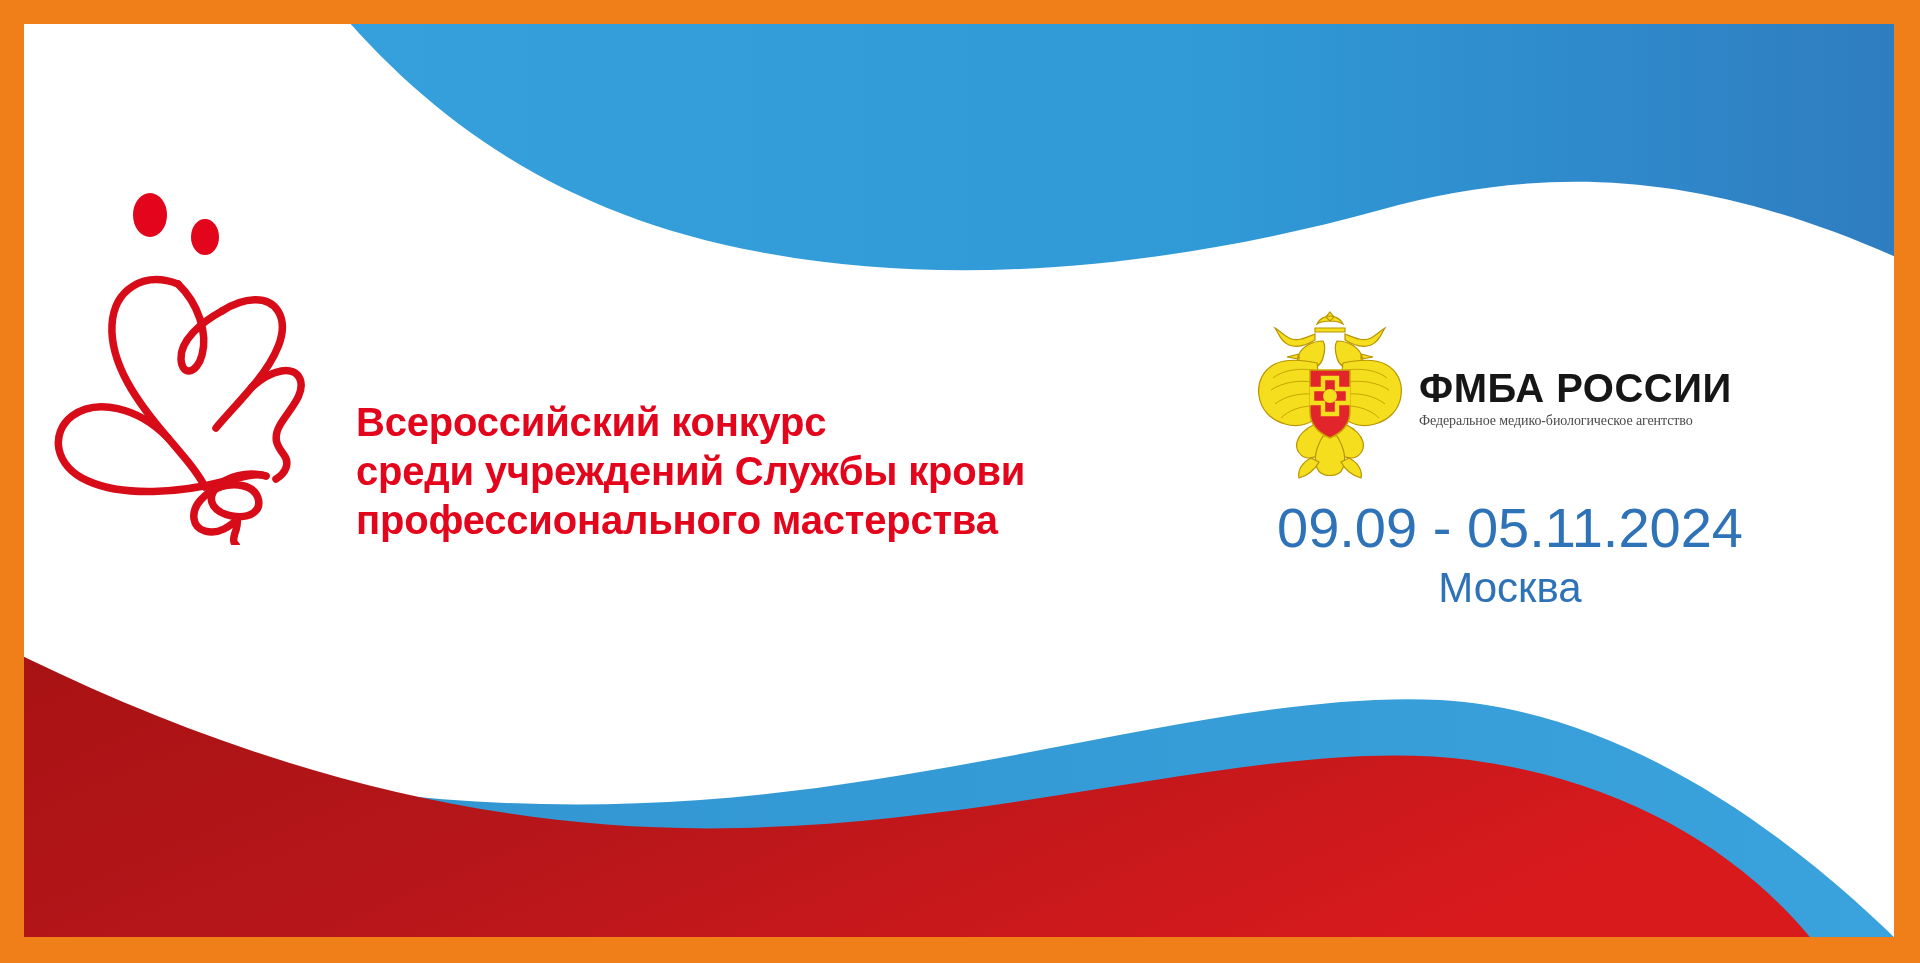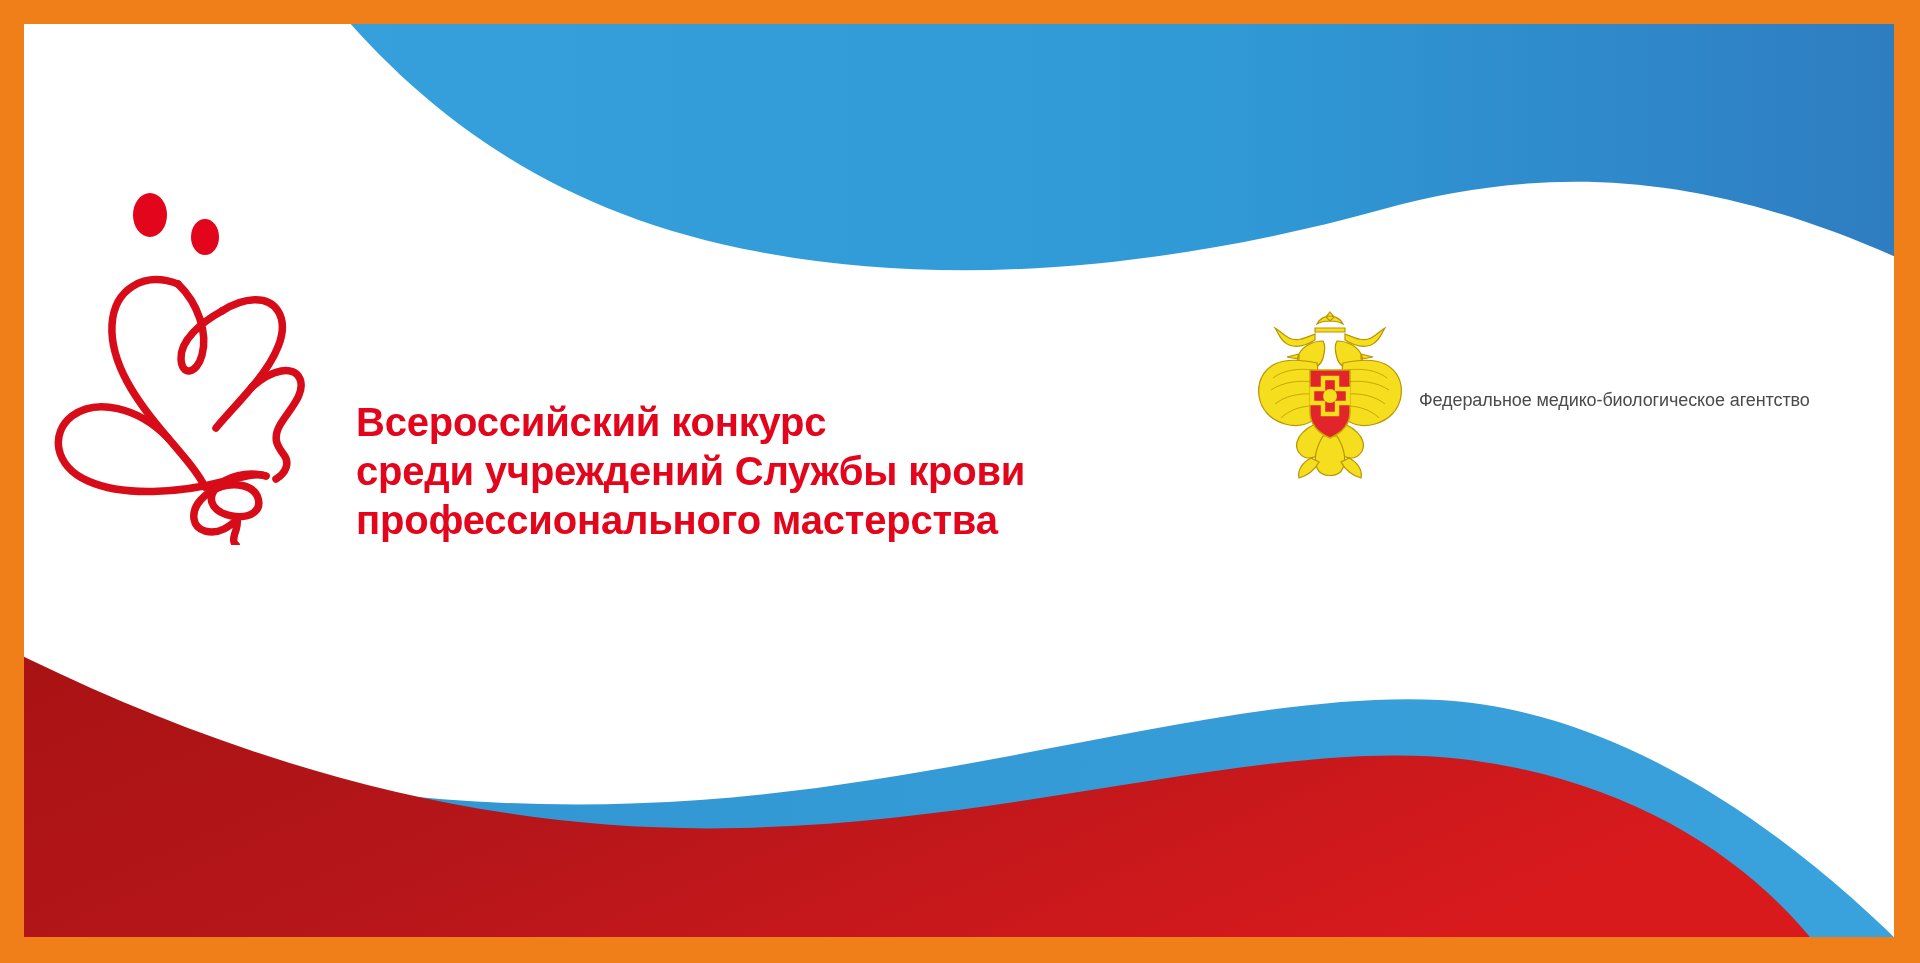--- a/index.html
+++ b/index.html
@@ -63,26 +63,27 @@
   #fmba-text{margin-left:14px;padding-top:6px;}
   #fmba-title{
     font-size:40px;
     font-weight:bold;
     color:#161616;
     letter-spacing:0.5px;
     line-height:42px;
     white-space:nowrap;
   }
   #fmba-subtitle{
-    font-size:18px;
+    font-size:14px;
     color:#4a4a4a;
     letter-spacing:-0.1px;
     line-height:18px;
     margin-top:3px;
     white-space:nowrap;
+    font-family:Liberation Serif, serif;
   }
 
   
   #date-block{
     position:absolute;
     left:1200px;
     top:498px;
     width:620px;
     z-index:20;
     text-align:center;
@@ -246,23 +247,28 @@
       </g>
 
       <path d="M55,62 h40 v42 C95,118 84,126 75,130 C66,126 55,118 55,104 Z" fill="#E2252A" stroke="#C9A700" stroke-width="1.5"></path>
 
       <path d="M68,70 h14 v11 h11 v14 h-11 v11 h-14 v-11 h-11 v-14 h11 z" fill="none" stroke="#F5DE1E" stroke-width="4.5"></path>
 
       <circle cx="75" cy="88" r="7" fill="#F5DE1E"></circle>
     </svg>
 
     <div id="fmba-text">
+      <div id="fmba-title">ФМБА РОССИИ</div>
       <div id="fmba-subtitle">Федеральное медико-биологическое агентство</div>
     </div>
   </div>
 
+  <div id="date-block">
+    <div id="date-range">09.09 - 05.11.2024</div>
+    <div id="date-city">Москва</div>
+  </div>
 
   <div class="frame-edge frame-top"></div>
   <div class="frame-edge frame-bottom"></div>
   <div class="frame-edge frame-left"></div>
   <div class="frame-edge frame-right"></div>
 
 </div>
 
 </body></html>

